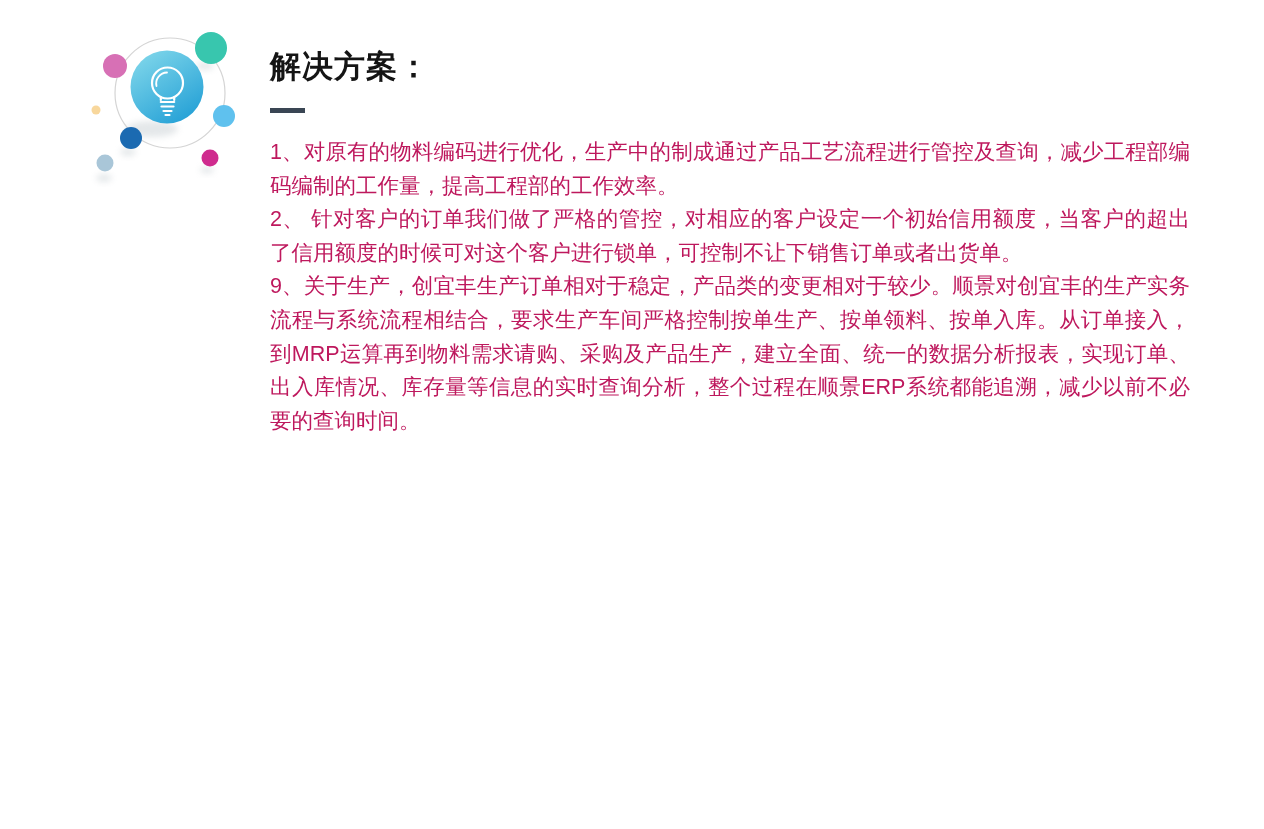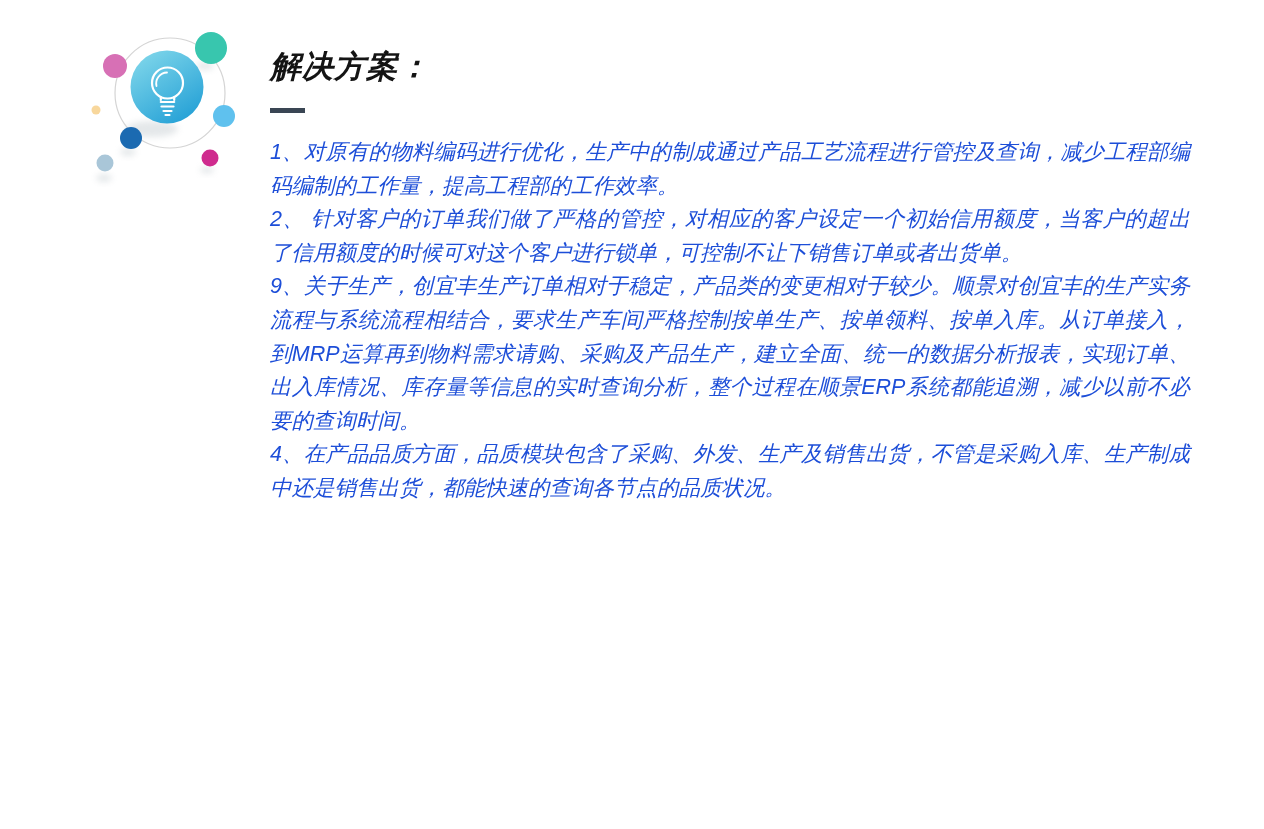--- a/index.html
+++ b/index.html
@@ -7,21 +7,20 @@
     padding: 0;
     background: #ffffff;
     font-family: "Liberation Sans", "DejaVu Sans", sans-serif;
   }
   .page {
     position: relative;
     width: 1264px;
     height: 742px;
     background: #ffffff;
     overflow: hidden;
-    font-style: italic;
   }
   .decoration-svg {
     position: absolute;
     left: 75px;
     top: 15px;
     width: 170px;
     height: 175px;
   }
   .page-title {
     position: absolute;
@@ -42,21 +41,21 @@
     height: 5px;
     background: #3a4654;
   }
   .solution-text {
     position: absolute;
     left: 270px;
     top: 136px;
     width: 920px;
     font-size: 21.5px;
     line-height: 33.6px;
-    color: #1d4ed8;
+    color: #be185d;
     text-align: justify;
   }
   .solution-text p {
     margin: 0;
     padding: 0;
   }
 </style>
 </head>
 <body>
 
@@ -106,16 +105,15 @@
   </svg>
 
   <h1 class="page-title">解决方案：</h1>
 
   <div class="title-dash"></div>
 
   <div class="solution-text">
     <p>1、对原有的物料编码进行优化，生产中的制成通过产品工艺流程进行管控及查询，减少工程部编码编制的工作量，提高工程部的工作效率。</p>
     <p>2、 针对客户的订单我们做了严格的管控，对相应的客户设定一个初始信用额度，当客户的超出了信用额度的时候可对这个客户进行锁单，可控制不让下销售订单或者出货单。</p>
     <p>9、关于生产，创宜丰生产订单相对于稳定，产品类的变更相对于较少。顺景对创宜丰的生产实务流程与系统流程相结合，要求生产车间严格控制按单生产、按单领料、按单入库。从订单接入，到MRP运算再到物料需求请购、采购及产品生产，建立全面、统一的数据分析报表，实现订单、出入库情况、库存量等信息的实时查询分析，整个过程在顺景ERP系统都能追溯，减少以前不必要的查询时间。</p>
-    <p>4、在产品品质方面，品质模块包含了采购、外发、生产及销售出货，不管是采购入库、生产制成中还是销售出货，都能快速的查询各节点的品质状况。</p>
   </div>
 
 </div>
 
 </body></html>

